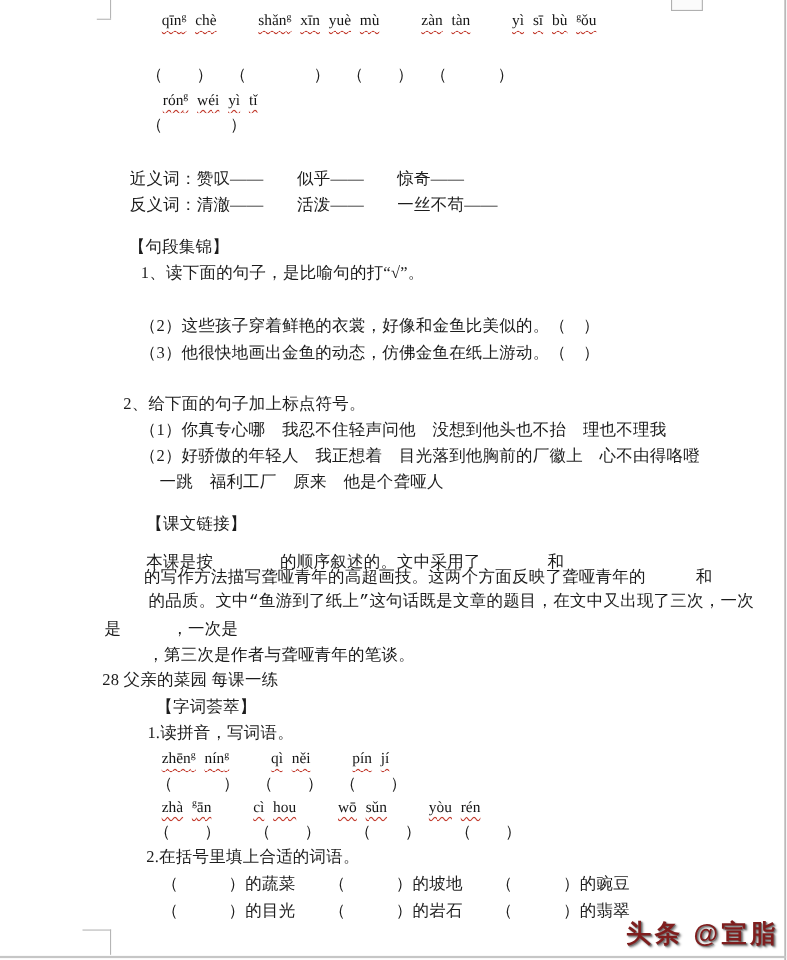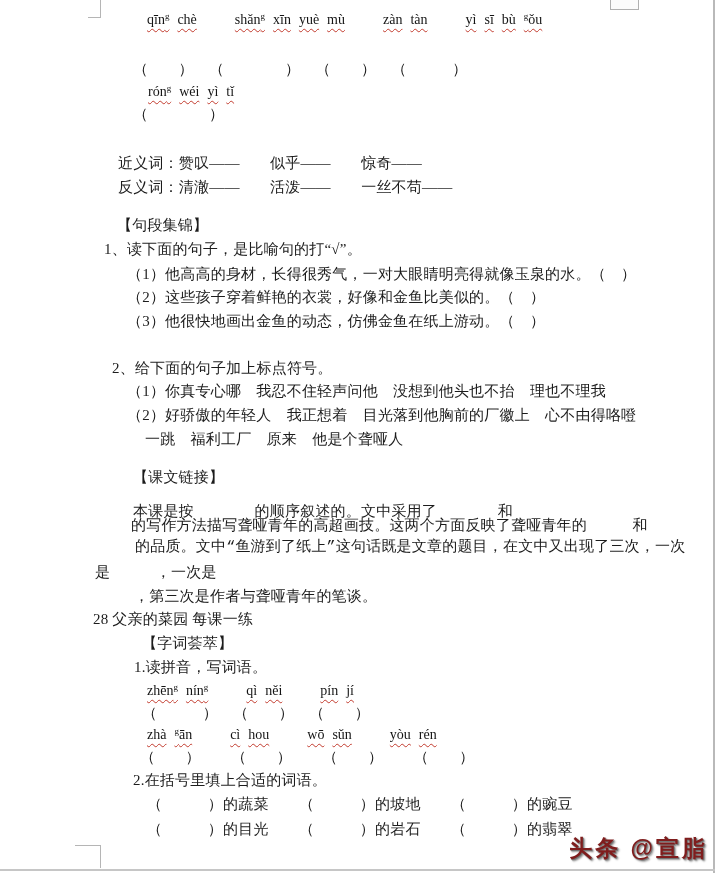--- a/index.html
+++ b/index.html
@@ -72,22 +72,21 @@
   <div class="edge-right"></div>
   <div class="edge-bottom"></div>
 
   <div class="ln py" style="top:10px;left:147px;"><span class="grp"><span class="syl">qīn<sup>g</sup></span><span class="syl">chè</span></span><span class="grp"><span class="syl">shǎn<sup>g</sup></span><span class="syl">xīn</span><span class="syl">yuè</span><span class="syl">mù</span></span><span class="grp"><span class="syl">zàn</span><span class="syl">tàn</span></span><span class="grp"><span class="syl">yì</span><span class="syl">sī</span><span class="syl">bù</span><span class="syl"><sup>g</sup>ǒu</span></span></div>
   <div class="ln" style="top:58px;left:133px;">（　　）　（　　　　）　（　　）　（　　　）</div>
   <div class="ln py" style="top:82px;left:148px;"><span class="grp"><span class="syl">rón<sup>g</sup></span><span class="syl">wéi</span><span class="syl">yì</span><span class="syl">tǐ</span></span></div>
   <div class="ln" style="top:103px;left:133px;">（　　　　）</div>
   <div class="ln" style="top:152px;left:118px;">近义词：赞叹——　　似乎——　　惊奇——</div>
   <div class="ln" style="top:176px;left:118px;">反义词：清澈——　　活泼——　　一丝不苟——</div>
   <div class="ln" style="top:214px;left:117px;">【句段集锦】</div>
-  <div class="ln" style="top:238px;left:104px;">1、读下面的句子，是比喻句的打“√”。</div>
-  <div class="ln" style="top:263px;left:127px;">（1）他高高的身材，长得很秀气，一对大眼睛明亮得就像玉泉的水。（　）</div>
+  <div class="ln" style="top:238px;left:128px;">1、读下面的句子，是比喻句的打“√”。</div>
   <div class="ln" style="top:286px;left:127px;">（2）这些孩子穿着鲜艳的衣裳，好像和金鱼比美似的。（　）</div>
   <div class="ln" style="top:310px;left:127px;">（3）他很快地画出金鱼的动态，仿佛金鱼在纸上游动。（　）</div>
   <div class="ln" style="top:357px;left:112px;">2、给下面的句子加上标点符号。</div>
   <div class="ln" style="top:380px;left:127px;">（1）你真专心哪　我忍不住轻声问他　没想到他头也不抬　理也不理我</div>
   <div class="ln" style="top:404px;left:127px;">（2）好骄傲的年轻人　我正想着　目光落到他胸前的厂徽上　心不由得咯噔</div>
   <div class="ln" style="top:428px;left:145px;">一跳　福利工厂　原来　他是个聋哑人</div>
   <div class="ln" style="top:466px;left:133px;">【课文链接】</div>
   <div class="ln" style="top:500px;left:133px;">本课是按　　　　的顺序叙述的。文中采用了　　　　和</div>
   <div class="ln" style="top:514px;left:131px;">的写作方法描写聋哑青年的高超画技。这两个方面反映了聋哑青年的　　　和</div>
   <div class="ln" style="top:537px;left:135px;font-family:Liberation Mono, monospace;">的品质。文中“鱼游到了纸上”这句话既是文章的题目，在文中又出现了三次，一次</div>

